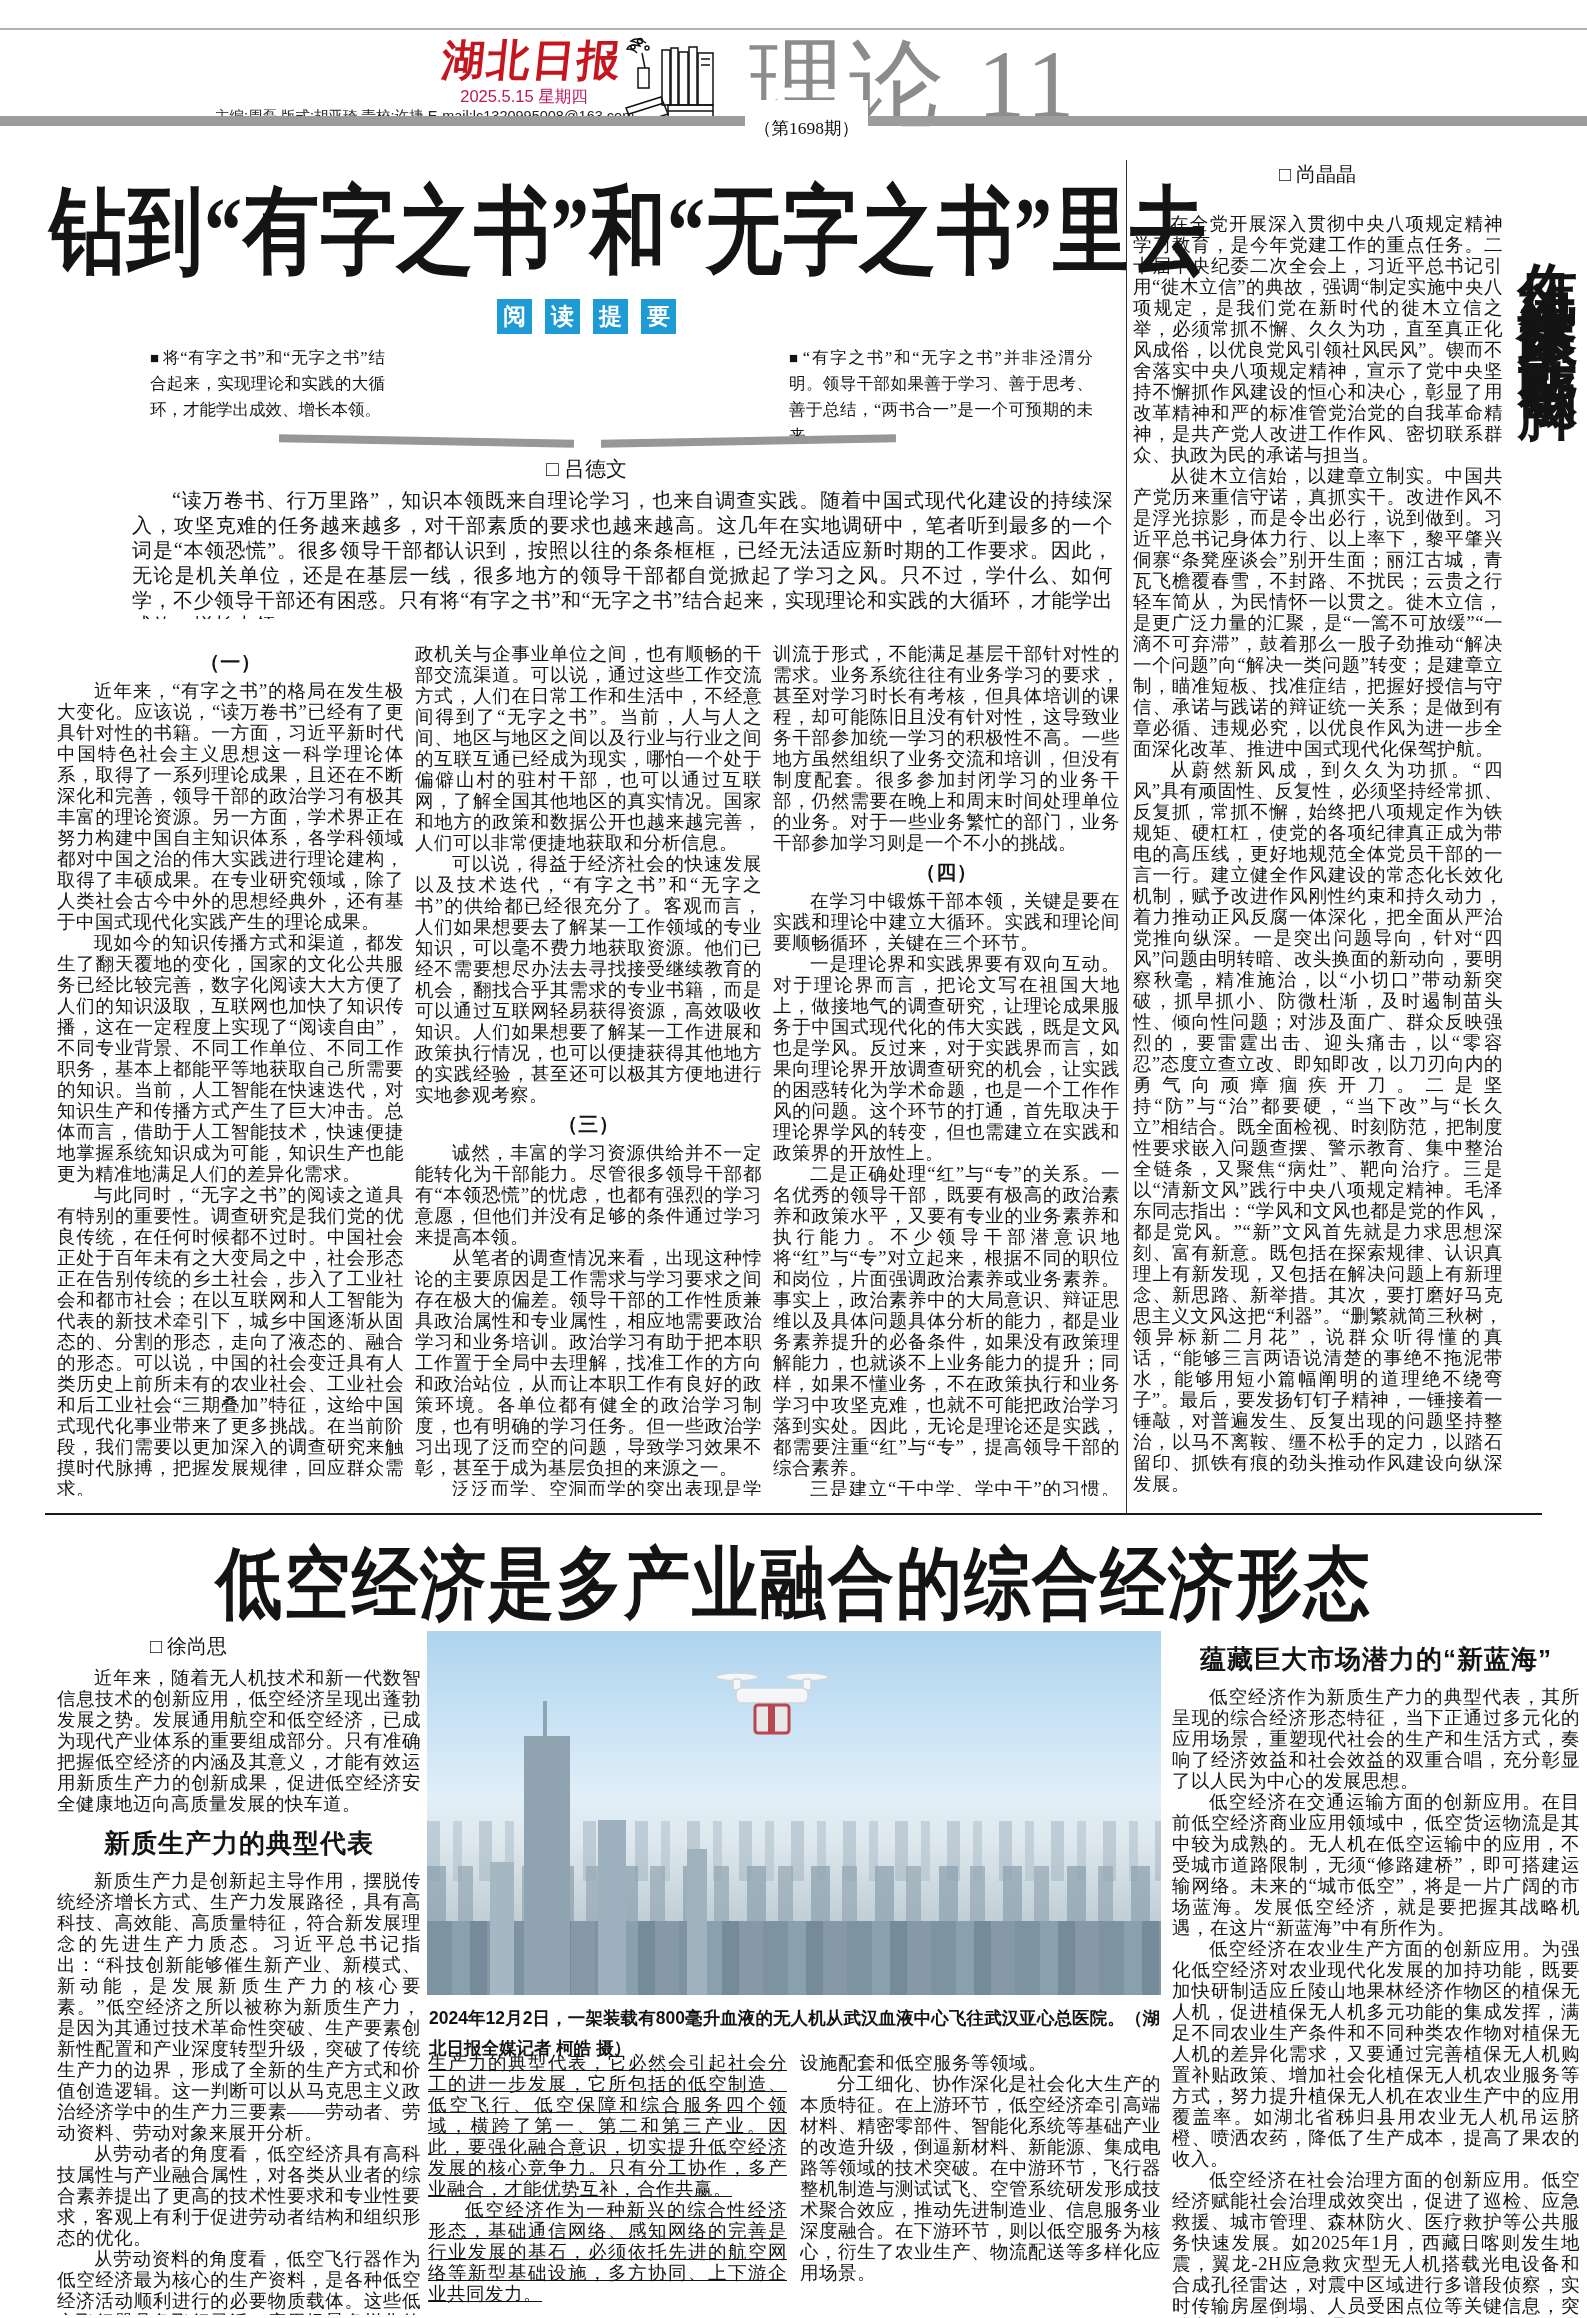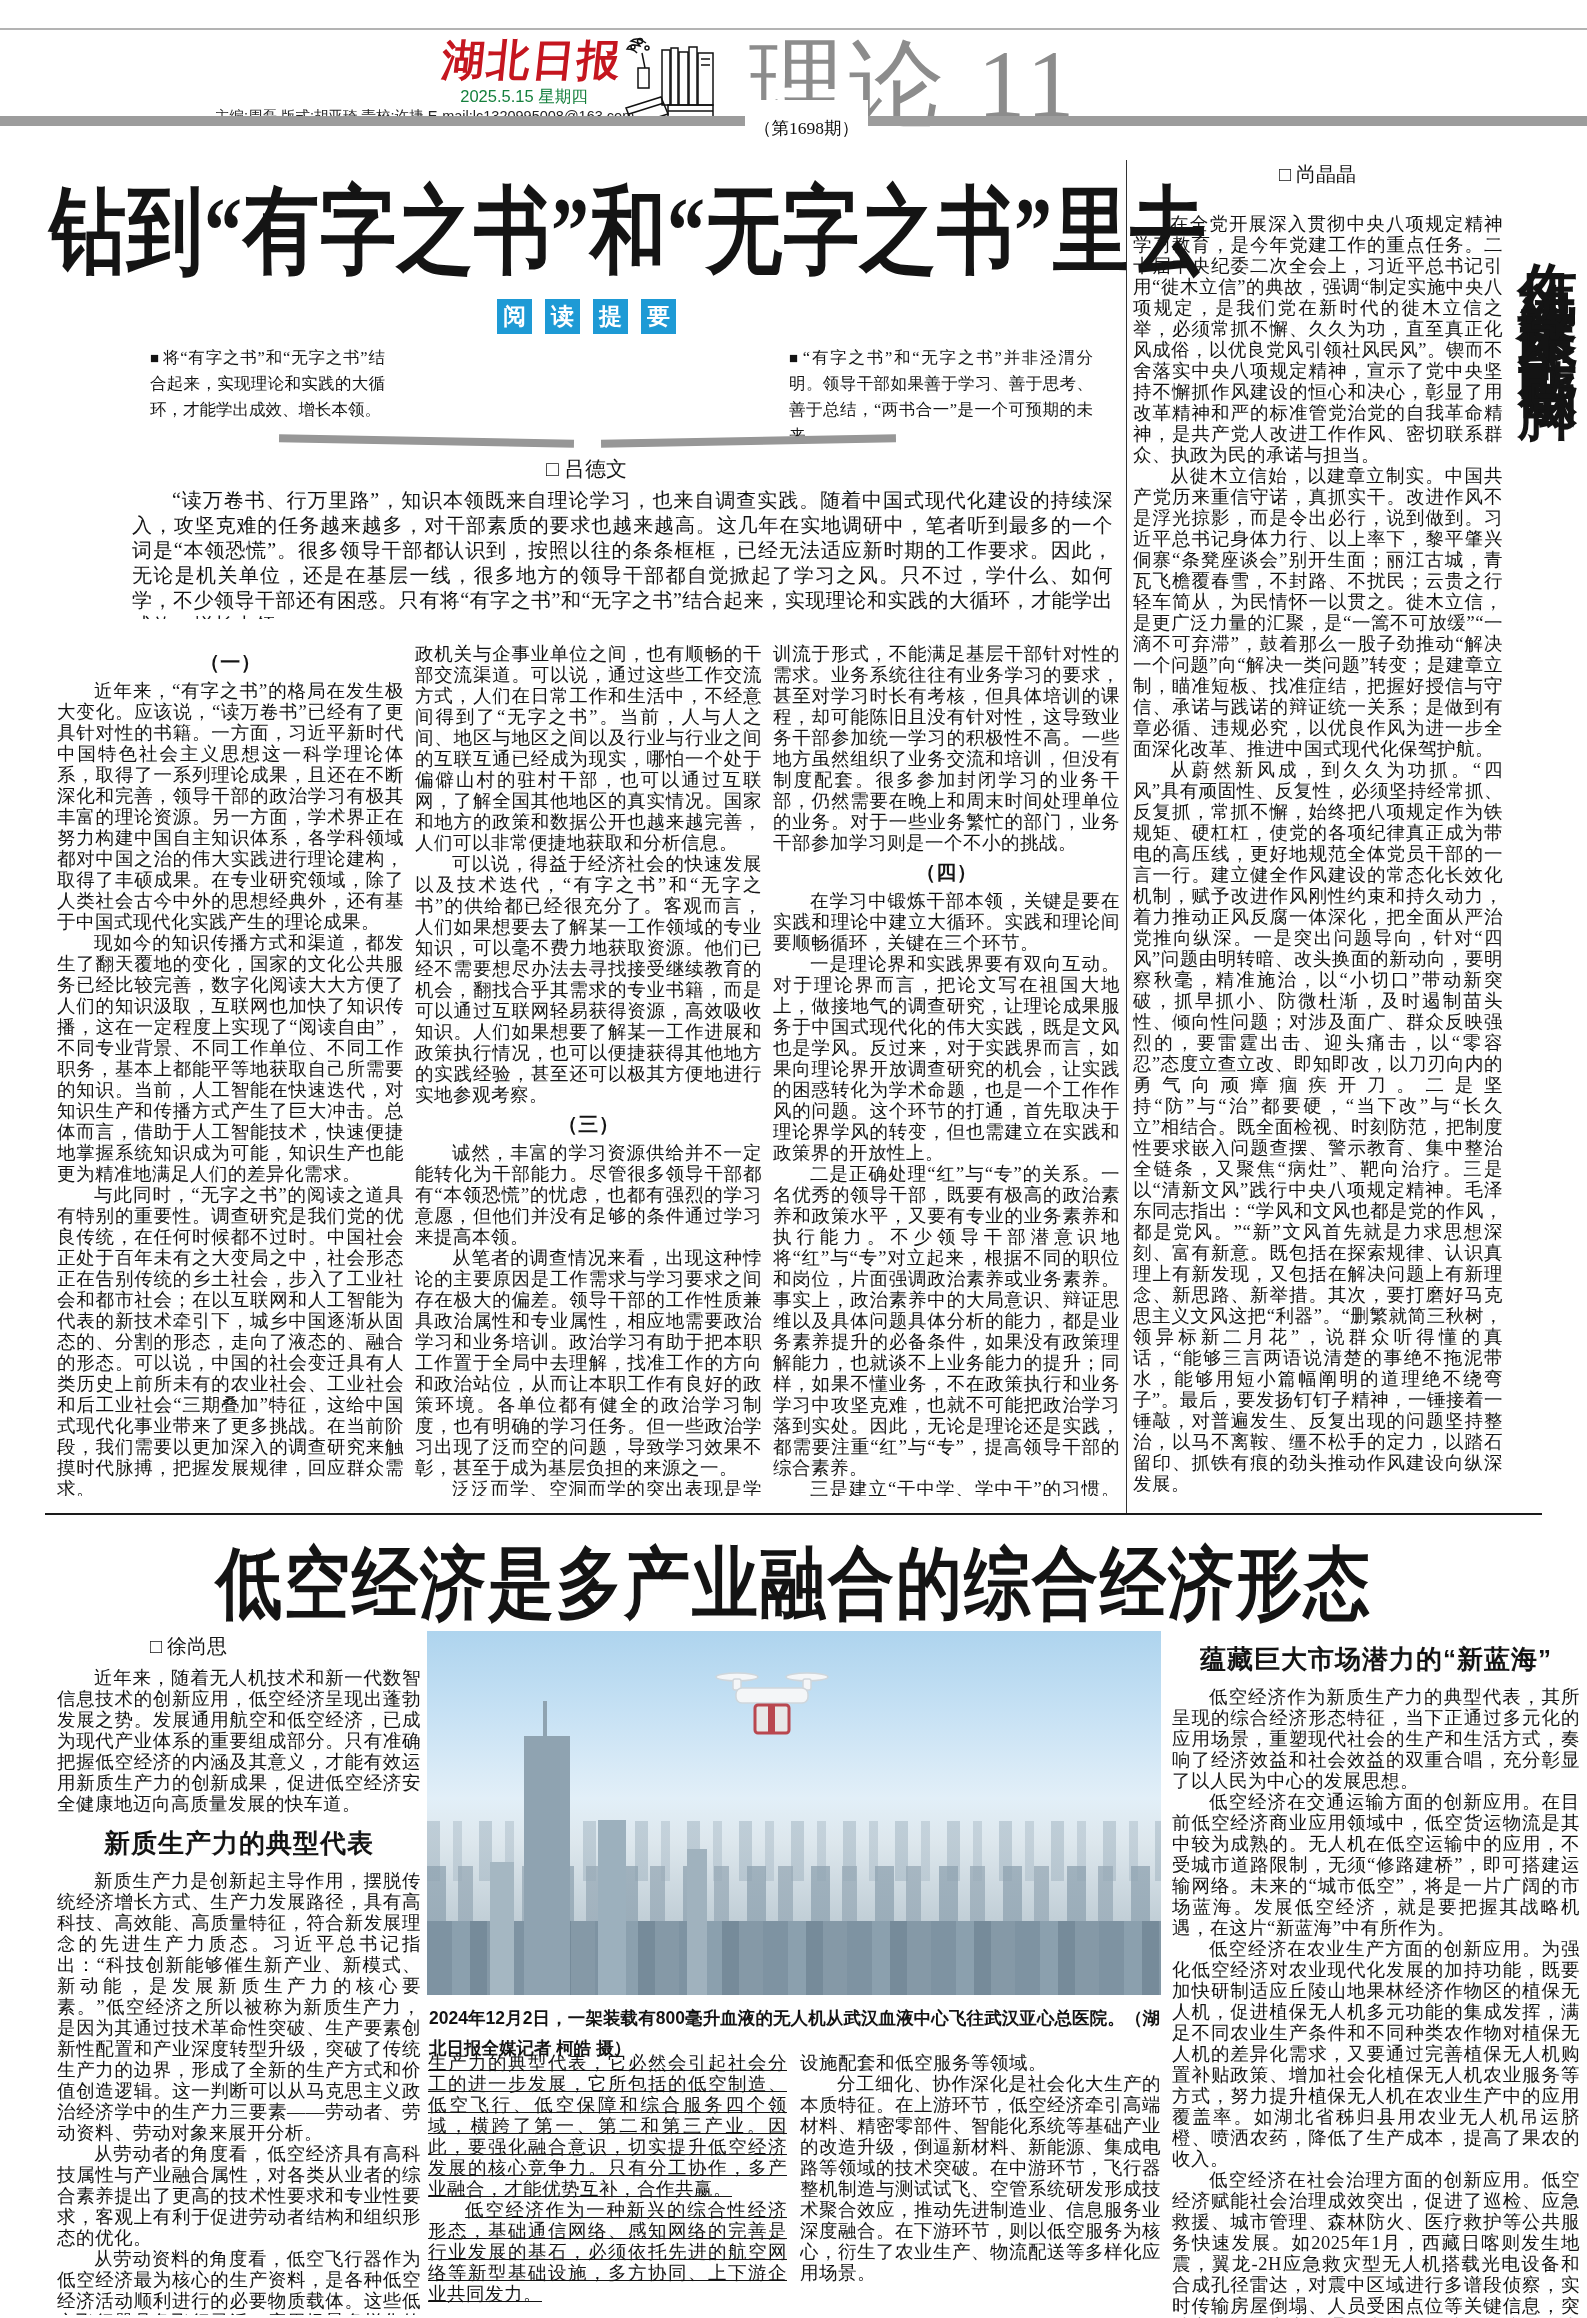--- a/index.html
+++ b/index.html
@@ -3,21 +3,21 @@
 <meta charset="utf-8">
 <style>
   html,body{margin:0;padding:0;background:#fff;}
   .page{position:relative;width:1587px;height:2319px;background:#fff;overflow:hidden;
         font-family:"Liberation Serif",serif;color:#141414;}
   .abs{position:absolute;}
   
   .rule-top{left:0;top:28px;width:1587px;height:1.5px;background:#b3b3b3;}
   .logo{left:442px;top:32px;font-size:43px;font-weight:900;color:#c5161f;
         letter-spacing:2px;transform:skewX(-6deg);font-family:"Liberation Serif",serif;}
-  .mast-date{left:419px;top:86px;width:210px;text-align:center;font-size:16.5px;color:#15803d;
+  .mast-date{left:419px;top:86px;width:210px;text-align:center;font-size:16.5px;color:#be185d;
              font-family:"Liberation Sans",sans-serif;}
   .mast-staff{left:215px;top:107px;width:499px;font-size:14.5px;color:#222;
               font-family:"Liberation Sans",sans-serif;}
   .books{left:616px;top:33px;}
   .lilun{left:749px;top:21px;font-size:95px;font-weight:400;color:#8c8c8c;letter-spacing:5px;}
   .graybar{left:0;top:116px;width:1587px;height:10px;background:#9c9c9c;}
   .issue-chip{left:745px;top:100px;background:#fff;padding:16px 9px;font-size:17.5px;color:#111;z-index:3;}
   
   .headline1{left:50px;top:168px;width:1073px;text-align:center;font-size:76px;font-weight:900;
              transform:scaleY(1.25);transform-origin:top;letter-spacing:1px;white-space:nowrap;}

